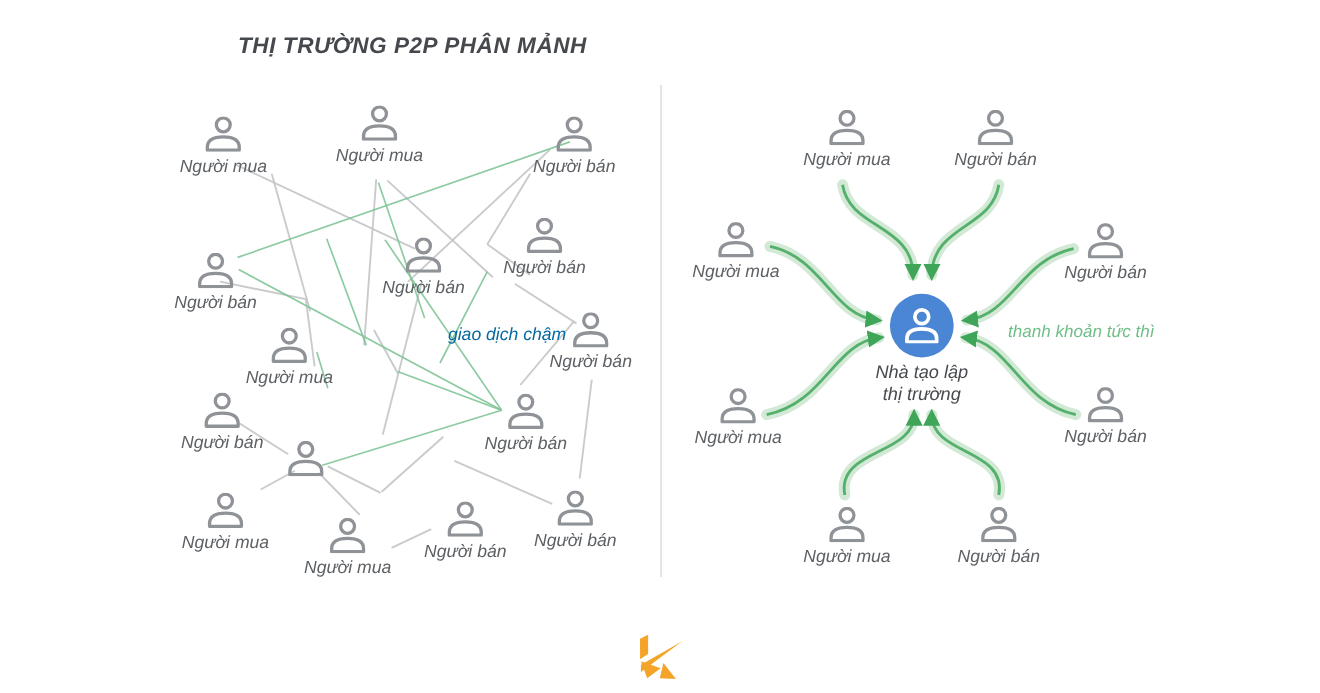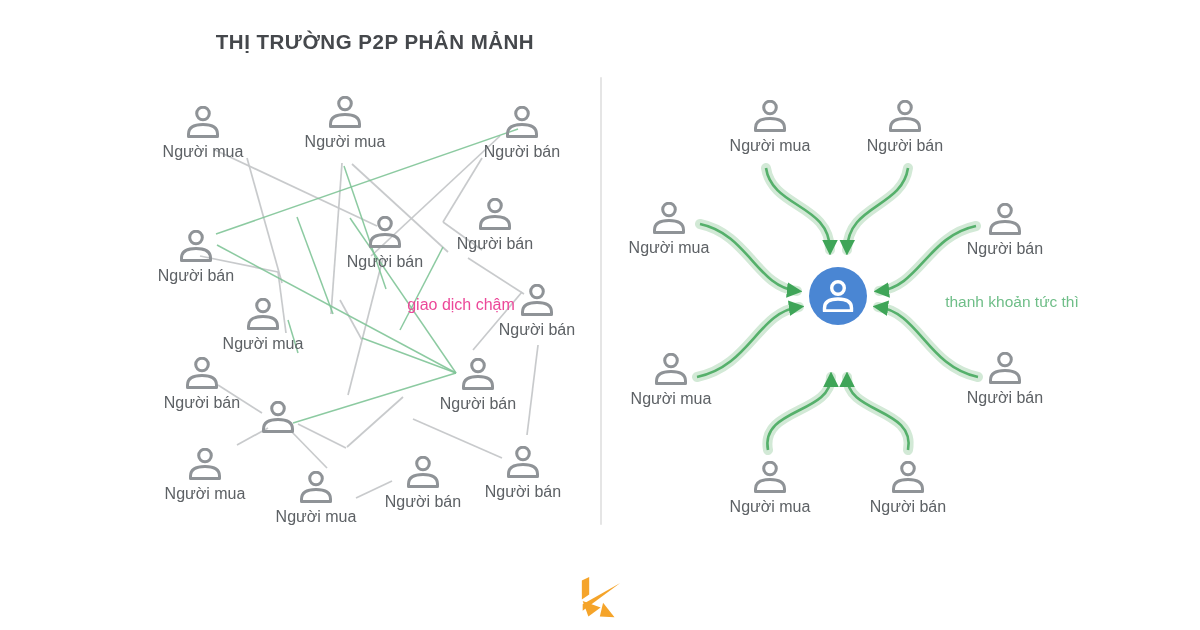--- a/index.html
+++ b/index.html
@@ -1,29 +1,29 @@
 <!DOCTYPE html>
 <html><head>
 <meta charset="utf-8">
 <style>
   html,body{margin:0;padding:0;background:#fff;}
   .stage{position:relative;width:1200px;height:630px;background:#ffffff;overflow:hidden;
-         font-family:"Liberation Sans", sans-serif;}
+         font-family:"Liberation Sans", sans-serif;font-style:italic;}
   .panel-title{position:absolute;top:30px;font-size:20.5px;font-weight:bold;letter-spacing:.5px;
                color:#45484c;text-align:center;white-space:nowrap;}
   .title-left{left:140px;width:470px;}
   .title-right{left:640px;width:436px;}
   .divider{position:absolute;left:600px;top:77px;width:2px;height:448px;background:#e5e5e5;border-radius:2px;}
   #net{position:absolute;left:0;top:0;}
   .person{position:absolute;width:110px;text-align:center;}
   .person svg{display:block;margin:0 auto;}
   .person .lbl{margin-top:5px;font-size:16px;color:#5d6165;white-space:nowrap;line-height:18px;}
   .note-left{position:absolute;left:361px;top:296px;width:200px;text-align:center;
-             font-size:16px;color:#ec4899;}
-  .note-right{position:absolute;left:917px;top:293px;width:190px;text-align:center;
+             font-size:16px;color:#0369a1;}
+  .note-right{position:absolute;left:888px;top:293px;width:190px;text-align:center;
               font-size:15.5px;color:#6fbe88;}
   .hub{position:absolute;left:809px;top:267px;width:58px;height:58px;border-radius:50%;
        background:#4a86d3;display:flex;align-items:center;justify-content:center;}
   .hub-label{position:absolute;left:758px;top:329px;width:160px;text-align:center;
              font-size:16.5px;color:#46494d;line-height:20px;}
   .logo{position:absolute;left:576px;top:570px;}
 </style>
 </head>
 <body>
 
@@ -93,20 +93,24 @@
 
   <div class="note-left">giao dịch chậm</div>
   <div class="note-right">thanh khoản tức thì</div>
 
   <div class="hub">
     <svg width="36" height="32" viewBox="0 0 36 32" fill="none">
       <circle cx="18" cy="8" r="6.3" stroke="#ffffff" stroke-width="3.4"></circle>
       <path d="M4.5 31 L4.5 28 Q4.5 19 18 19 Q31.5 19 31.5 28 L31.5 31 Z" stroke="#ffffff" stroke-width="3.4" stroke-linejoin="round"></path>
     </svg>
   </div>
+  <div class="hub-label">
+    <div>Nhà tạo lập</div>
+    <div>thị trường</div>
+  </div>
 
   <svg class="logo" width="46" height="49" viewBox="0 0 56 60">
     <polygon points="7,13 16,8.5 16,30 7,36" fill="#f5a42a"></polygon>
     <polygon points="54,16 8,42 8,50" fill="#f5a42a"></polygon>
     <polygon points="8,38 30,46 15,57" fill="#f5a42a"></polygon>
     <polygon points="33,40 47,58 29,57" fill="#f5a42a"></polygon>
   </svg>
 
 <div class="person" style="left: 148px; top: 106px;">
       <svg width="38" height="32" viewBox="0 0 38 32" fill="none">

